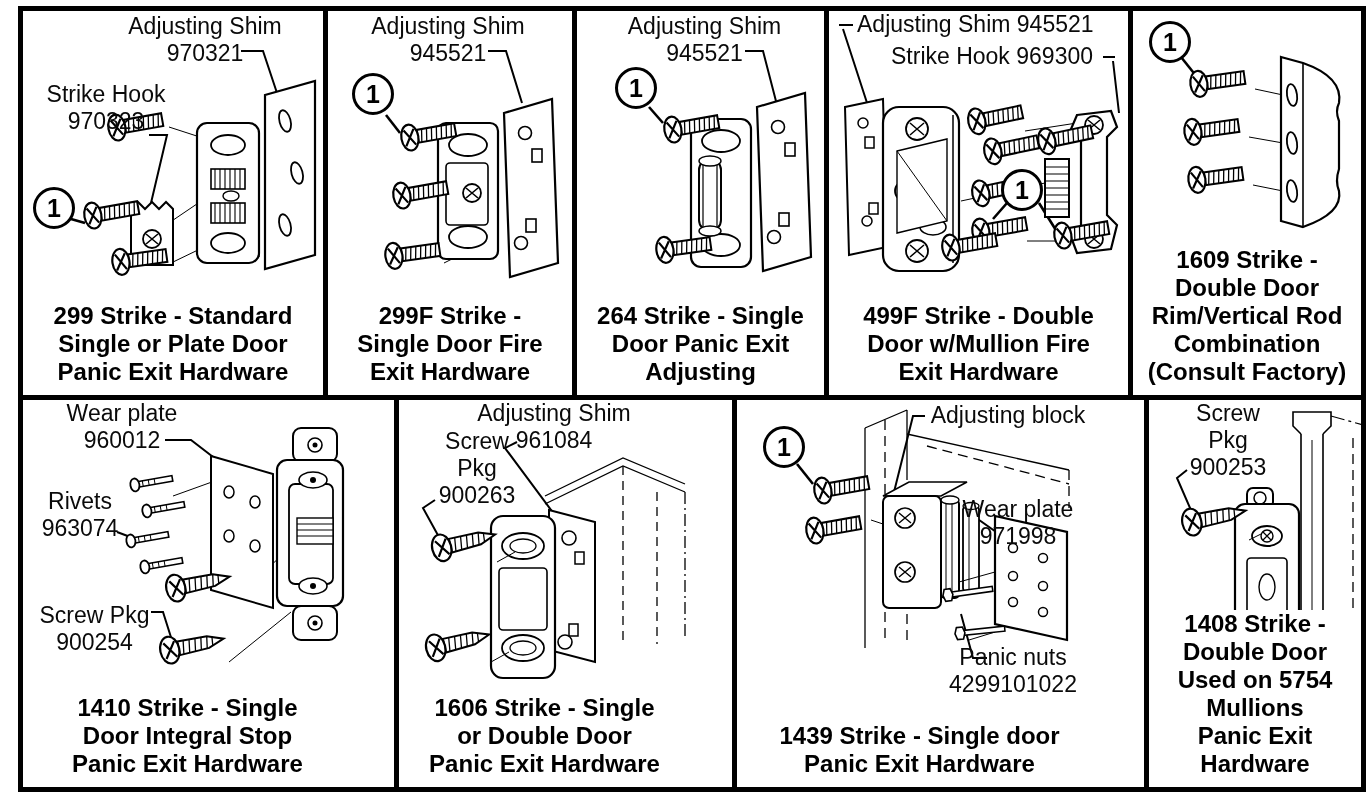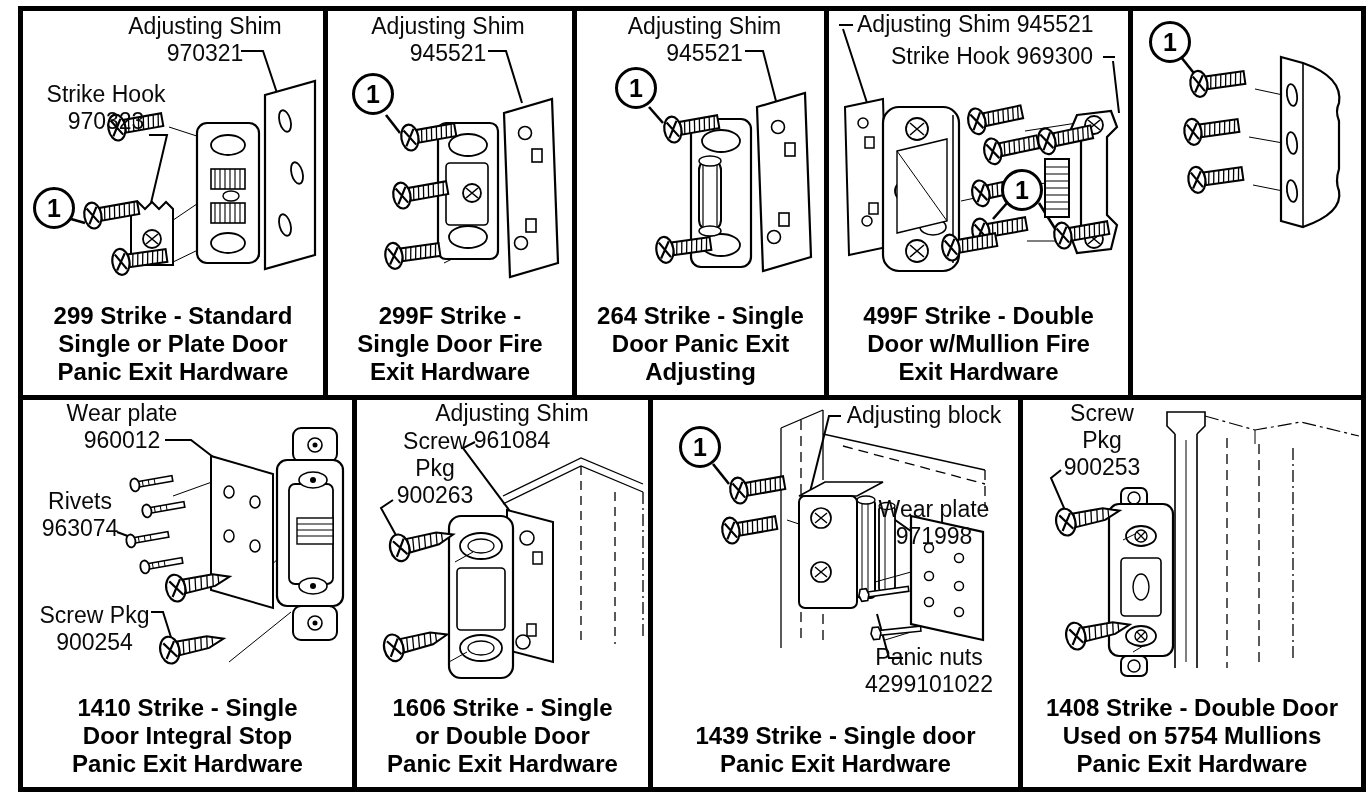--- a/index.html
+++ b/index.html
@@ -2,21 +2,21 @@
 <html><head>
 <meta charset="utf-8">
 <style>
   html,body{margin:0;padding:0;background:#ffffff;}
   .page{position:relative;width:1371px;height:796px;background:#fff;
         font-family:"Liberation Sans", sans-serif;color:#000;overflow:hidden;}
   .frame{position:absolute;left:18px;top:6px;width:1348px;height:786px;
          border:5px solid #000;box-sizing:border-box;display:flex;flex-direction:column;background:#fff;}
   .row{display:flex;flex-direction:row;}
   .row-top{height:389px;border-bottom:5px solid #000;box-sizing:border-box;}
-  .row-bottom{flex:1;}
+  .row-bottom{flex:1;gap:42px;}
   .panel{position:relative;box-sizing:border-box;display:flex;flex-direction:column;background:#fff;}
   .panel + .panel{border-left:5px solid #000;}
   .drawing{position:relative;flex:1;overflow:hidden;}
   .drawing svg{position:absolute;left:0;top:0;}
   .lbl{position:absolute;font-size:23px;line-height:27px;color:#0a0a0a;z-index:3;white-space:nowrap;}
   .lbl div{white-space:nowrap;}
   .ctr{text-align:center;}
   .rgt{text-align:center;}
   .caption{text-align:center;font-weight:bold;font-size:24px;line-height:28px;
            padding:0 2px 9px 2px;color:#000;}
@@ -304,20 +304,27 @@
             </g>
             <use href="#sf" transform="translate(58,74) rotate(-8)"></use>
             <use href="#sf" transform="translate(52,122) rotate(-8)"></use>
             <use href="#sf" transform="translate(56,170) rotate(-8)"></use>
           </g>
         </svg>
         <div class="balloon" style="left:16px;top:10px">
           <span>1</span>
         </div>
       </div>
+      <div class="caption">
+        <div>1609 Strike -</div>
+        <div>Double Door</div>
+        <div>Rim/Vertical Rod</div>
+        <div>Combination</div>
+        <div>(Consult Factory)</div>
+      </div>
     </div>
   </div>
 
   <div class="row row-bottom">
 
     <div class="panel" style="width:329px">
       <div class="drawing">
         <svg width="324" height="288" viewBox="0 0 324 288">
           <g stroke="#000" fill="none">
             <g stroke-width="2">

